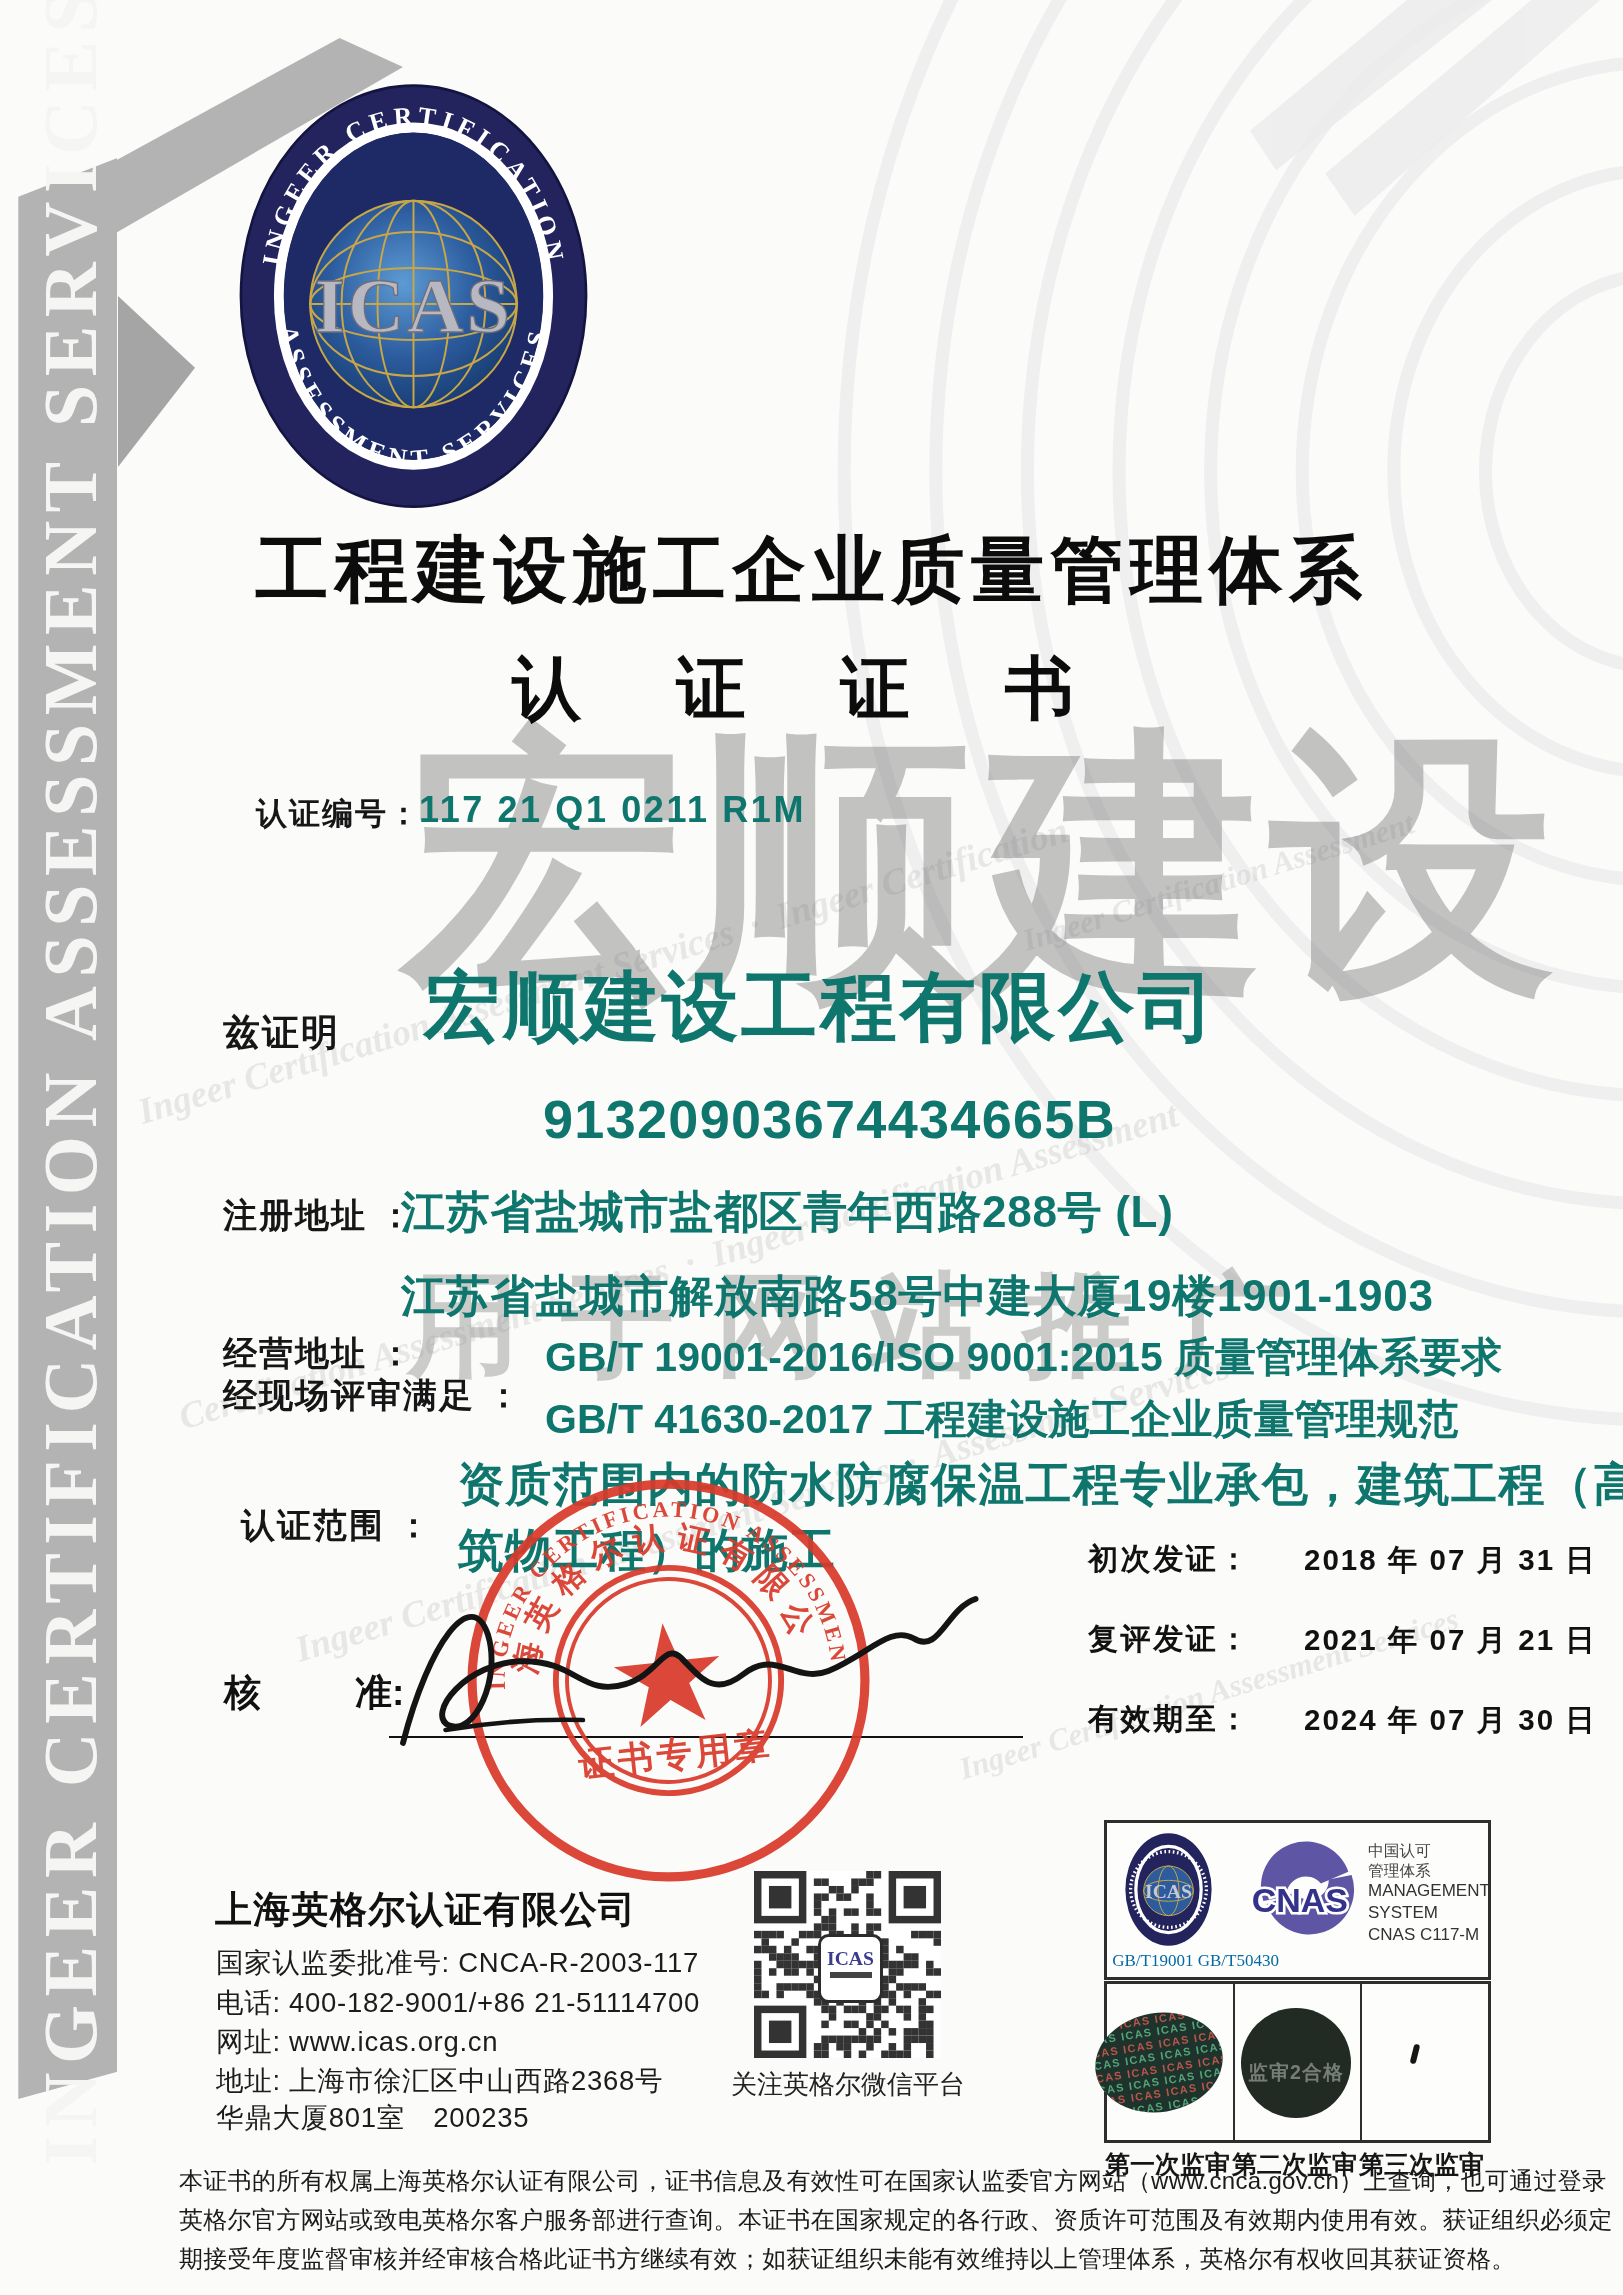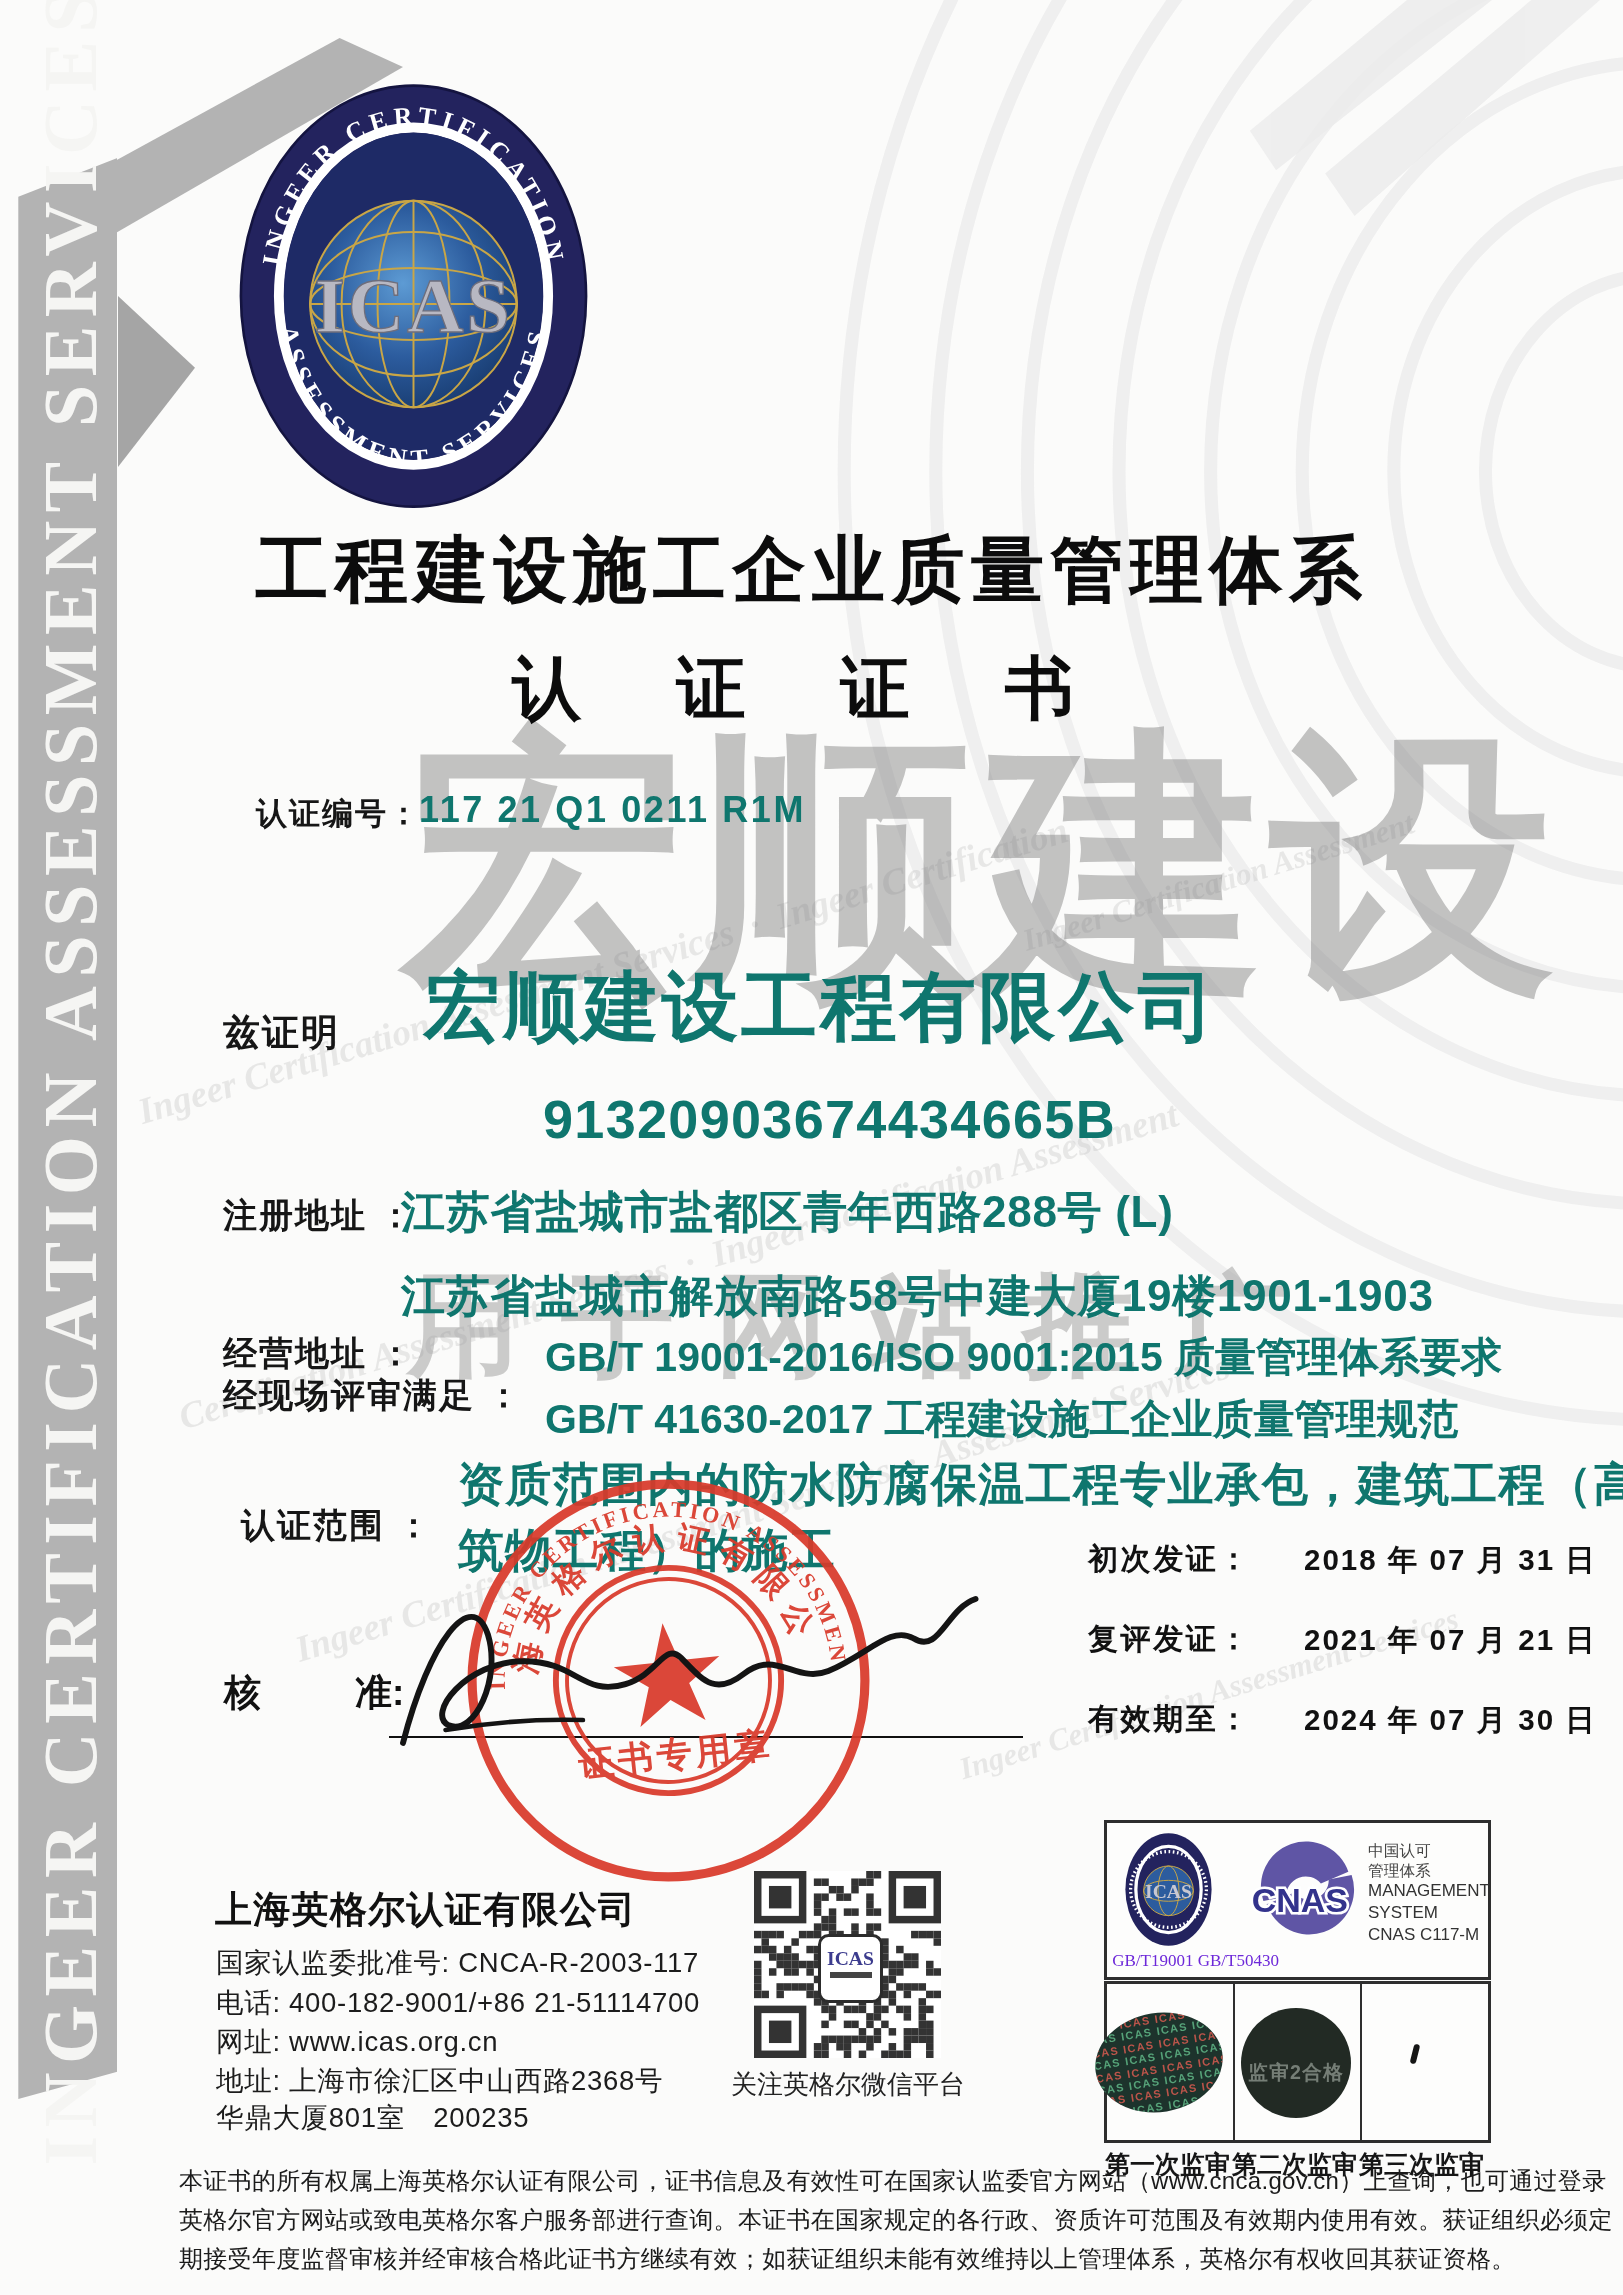--- a/index.html
+++ b/index.html
@@ -52,21 +52,21 @@
   .issuer-line{position:absolute;left:216px;font-size:27.5px;font-weight:500;color:#1c1c1c;letter-spacing:0.7px;}
   
   .qr{position:absolute;left:754px;top:1871px;width:187px;height:187px;}
   .qr-logo{position:absolute;left:64px;top:63px;width:59px;height:63px;background:#fff;
            border:3.3px solid #2c2c2c;border-radius:10.5px;text-align:center;}
   .qr-logo .t{font-family:"Liberation Serif",serif;font-weight:700;font-size:19.6px;color:#3c3c8e;margin-top:10.5px;}
   .qr-logo .bar{margin:2.6px auto 0;width:42px;height:5.9px;background:#444;}
   .qr-cap{position:absolute;left:727px;top:2067px;width:242px;text-align:center;font-size:26px;color:#222;}
   
   .accred{position:absolute;left:1104px;top:1820px;width:381px;height:154px;border:3.3px solid #2e2e2e;background:#fdfdfc;}
-  .accred-cap{position:absolute;left:5.2px;top:128px;font-family:"Liberation Serif",serif;font-size:17px;color:#6d28d9;text-align:center;}
+  .accred-cap{position:absolute;left:5.2px;top:128px;font-family:"Liberation Serif",serif;font-size:17px;color:#0369a1;text-align:center;}
   .cnas-txt{position:absolute;left:261px;top:18.3px;font-size:15.7px;color:#444;line-height:19.6px;}
   .cnas-txt .en{font-size:17px;color:#333;line-height:22px;}
   .grid{position:absolute;left:1104px;top:1981px;width:381px;height:156px;border:3.3px solid #2e2e2e;
         display:flex;background:#fdfdfc;}
   .cell{flex:1;position:relative;border-right:2.6px solid #2e2e2e;}
   .cell:last-child{border-right:none;}
   .holo1{position:absolute;left:-11.8px;top:29px;width:128px;height:99px;border-radius:50%;
          transform:rotate(-9deg);background:#1d332c;overflow:hidden;}
   .holo1 span{display:block;font-size:11px;font-weight:700;letter-spacing:1.3px;white-space:nowrap;line-height:12.4px;margin-left:-5.2px;}
   .holo1 span:nth-child(odd){color:rgba(215,90,80,.85);}

